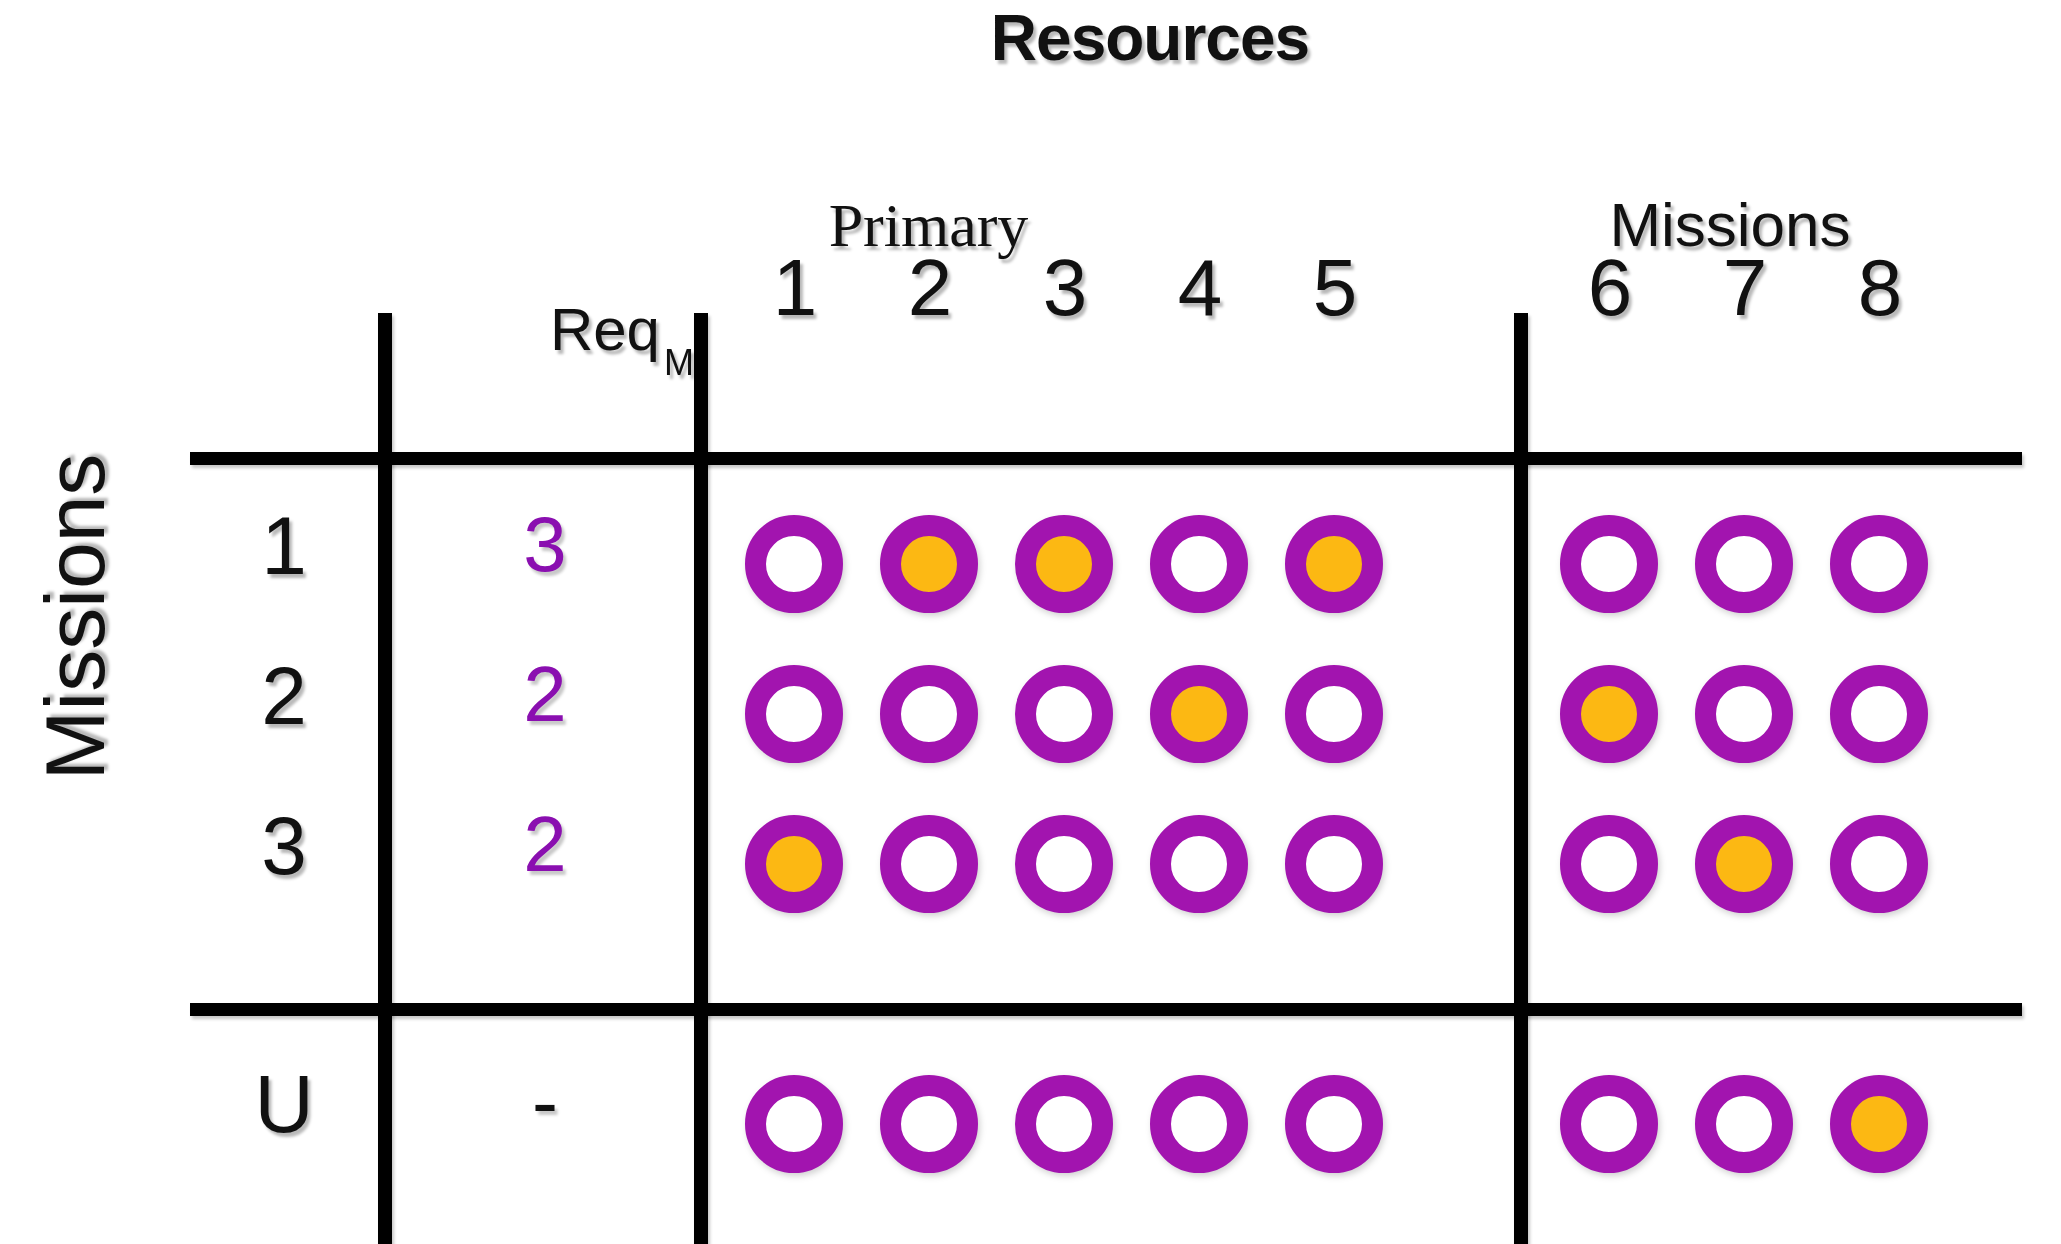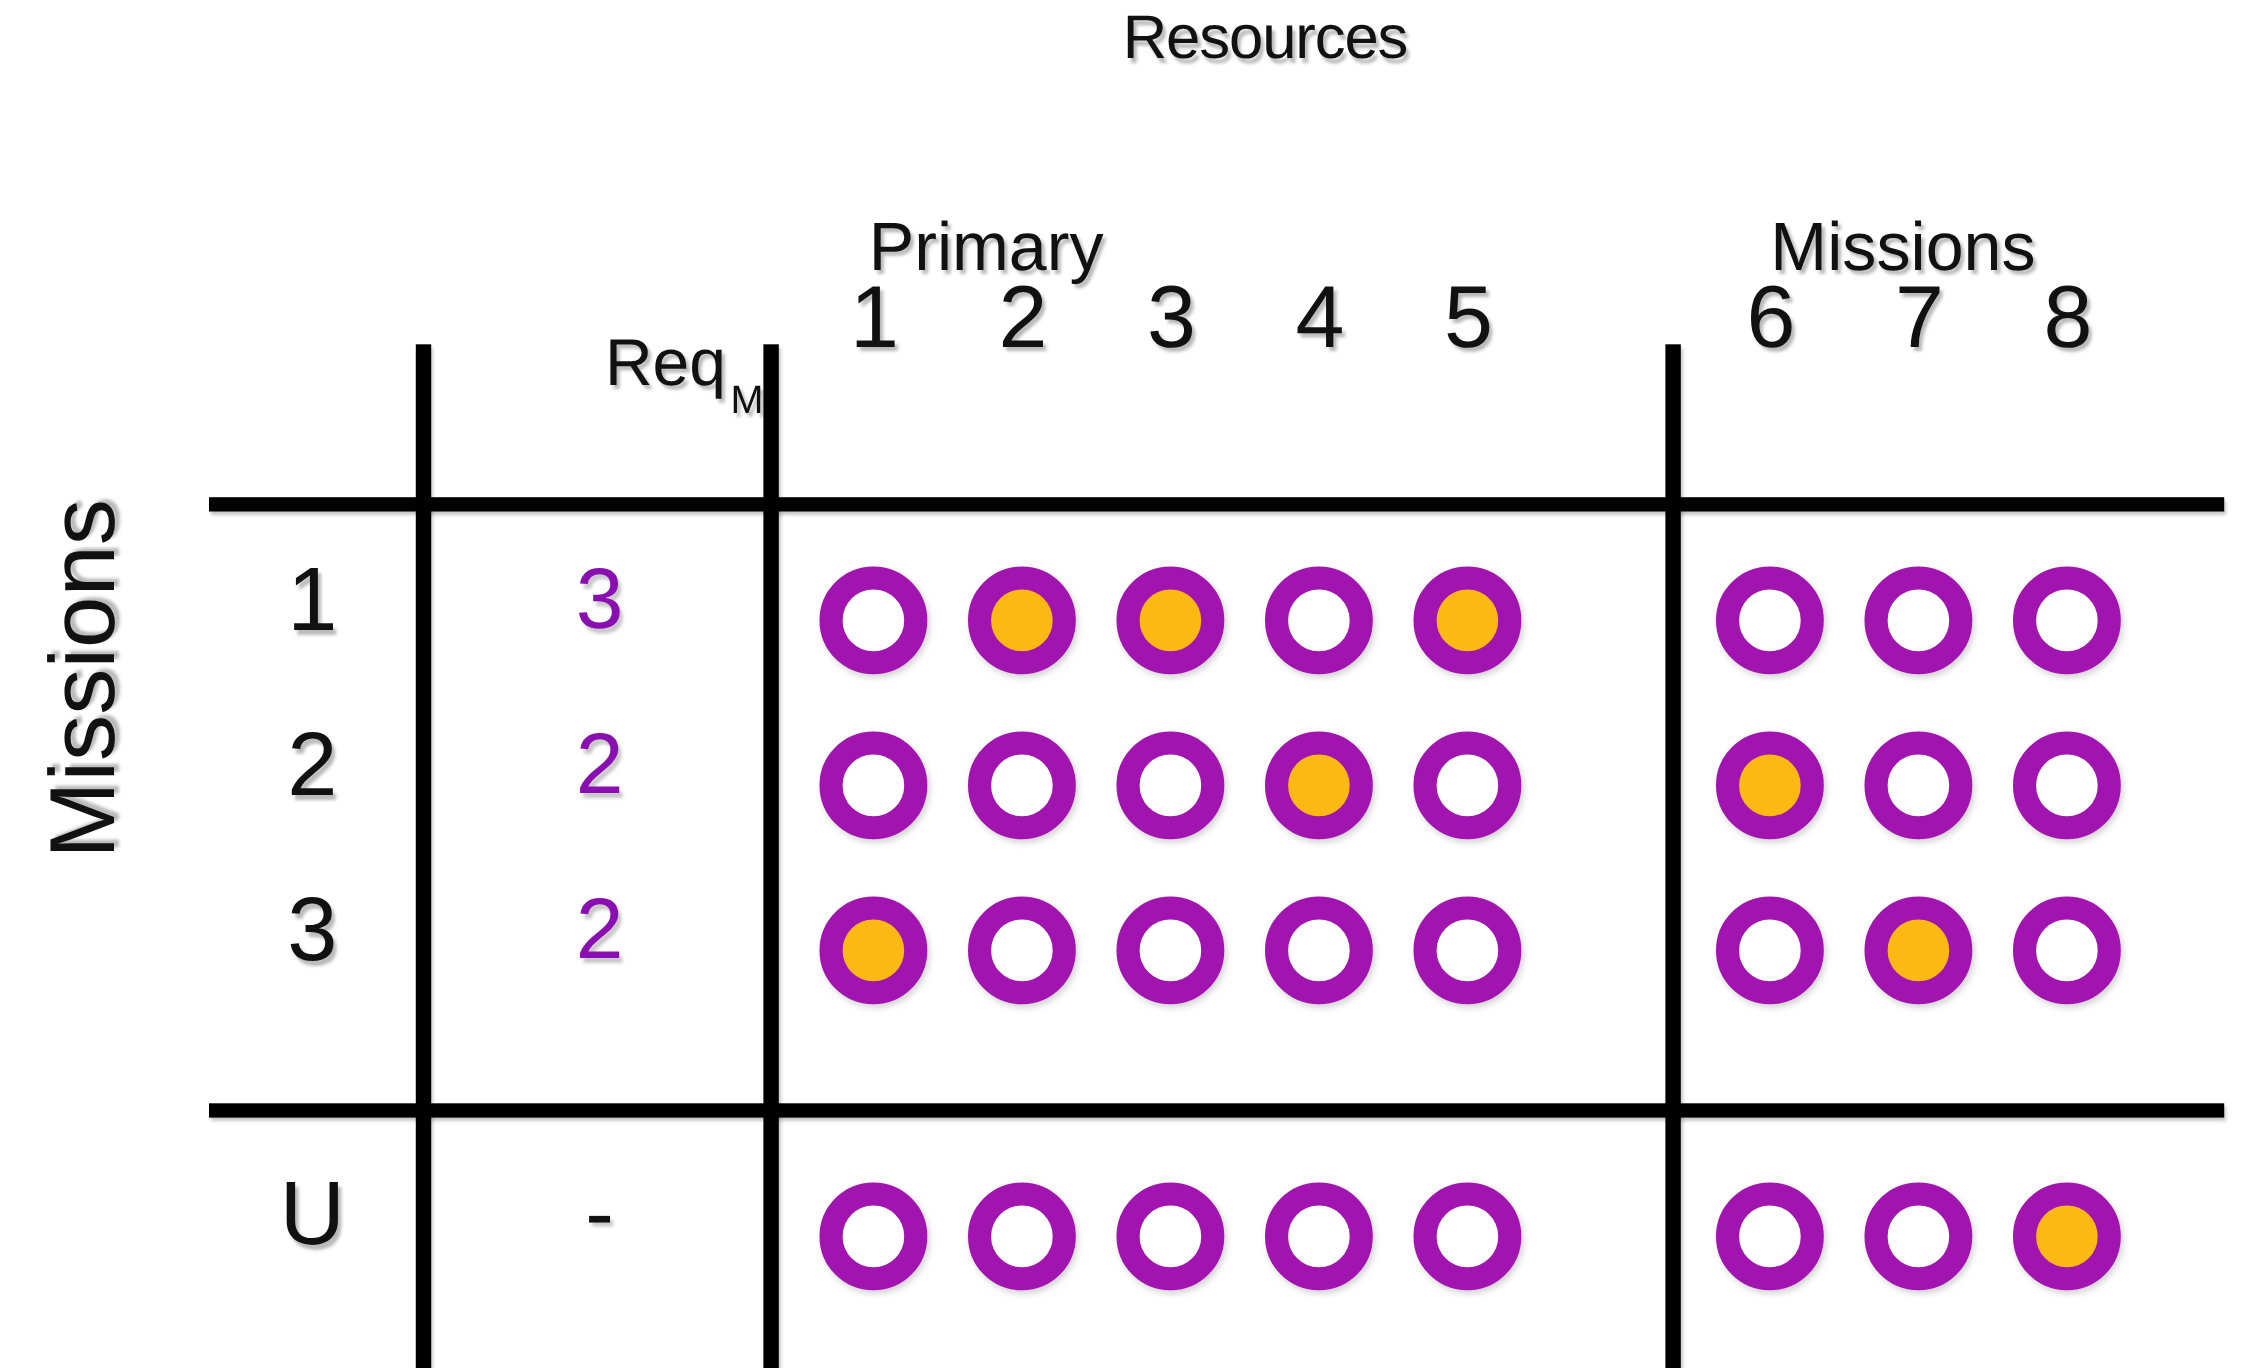--- a/index.html
+++ b/index.html
@@ -16,40 +16,40 @@
     position: relative;
   }
 
   
   #title {
     position: absolute;
     left: 890px;
     top: 6px;
     width: 520px;
     text-align: center;
-    font-size: 56px;
-    line-height: 1;
-    font-weight: 400;
+    font-size: 64px;
+    line-height: 1;
+    font-weight: 700;
     letter-spacing: -1px;
     text-shadow: 3px 4px 3px rgba(0,0,0,0.28);
     white-space: nowrap;
   }
 
   
   .group-label {
     position: absolute;
     top: 194px;
     font-size: 62px;
     line-height: 1;
     font-weight: 400;
     text-align: center;
     text-shadow: 3px 4px 3px rgba(0,0,0,0.28);
     white-space: nowrap;
   }
-  #group-primary { left: 669px;  width: 455px; }
+  #group-primary { left: 701px;  width: 455px; font-family: Liberation Serif, serif; }
   #group-secondary { left: 1515px; width: 430px; }
 
   
   .col-head {
     position: absolute;
     top: 248px;
     width: 110px;
     text-align: center;
     font-size: 80px;
     line-height: 1;

